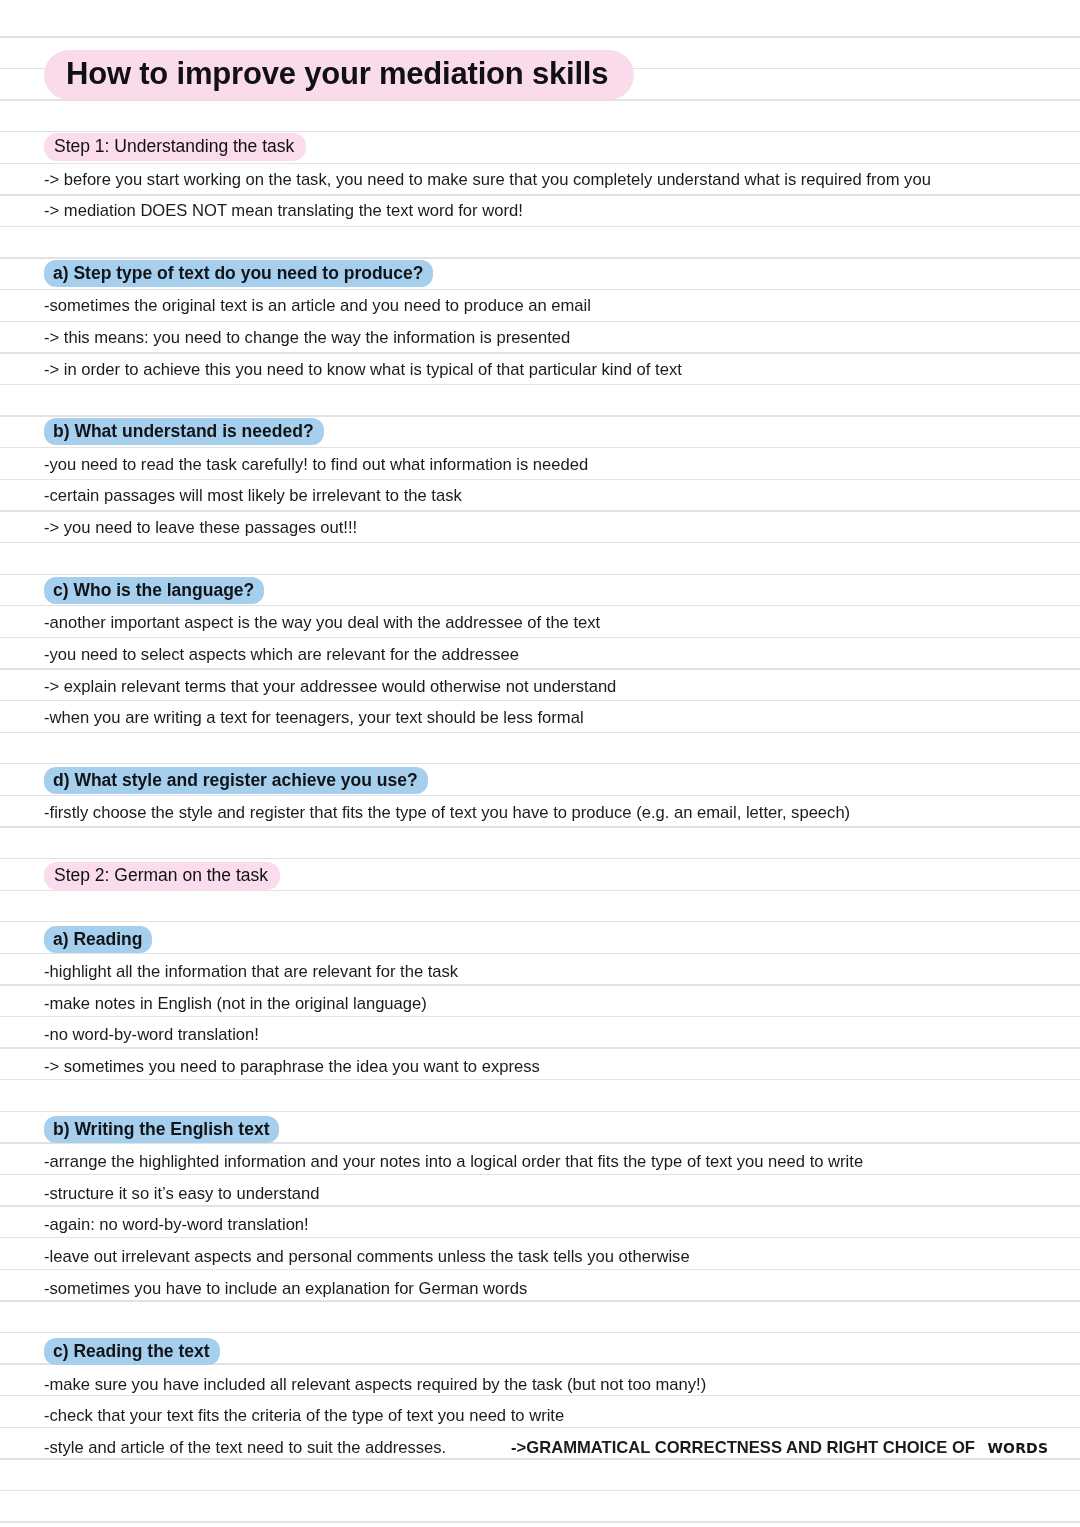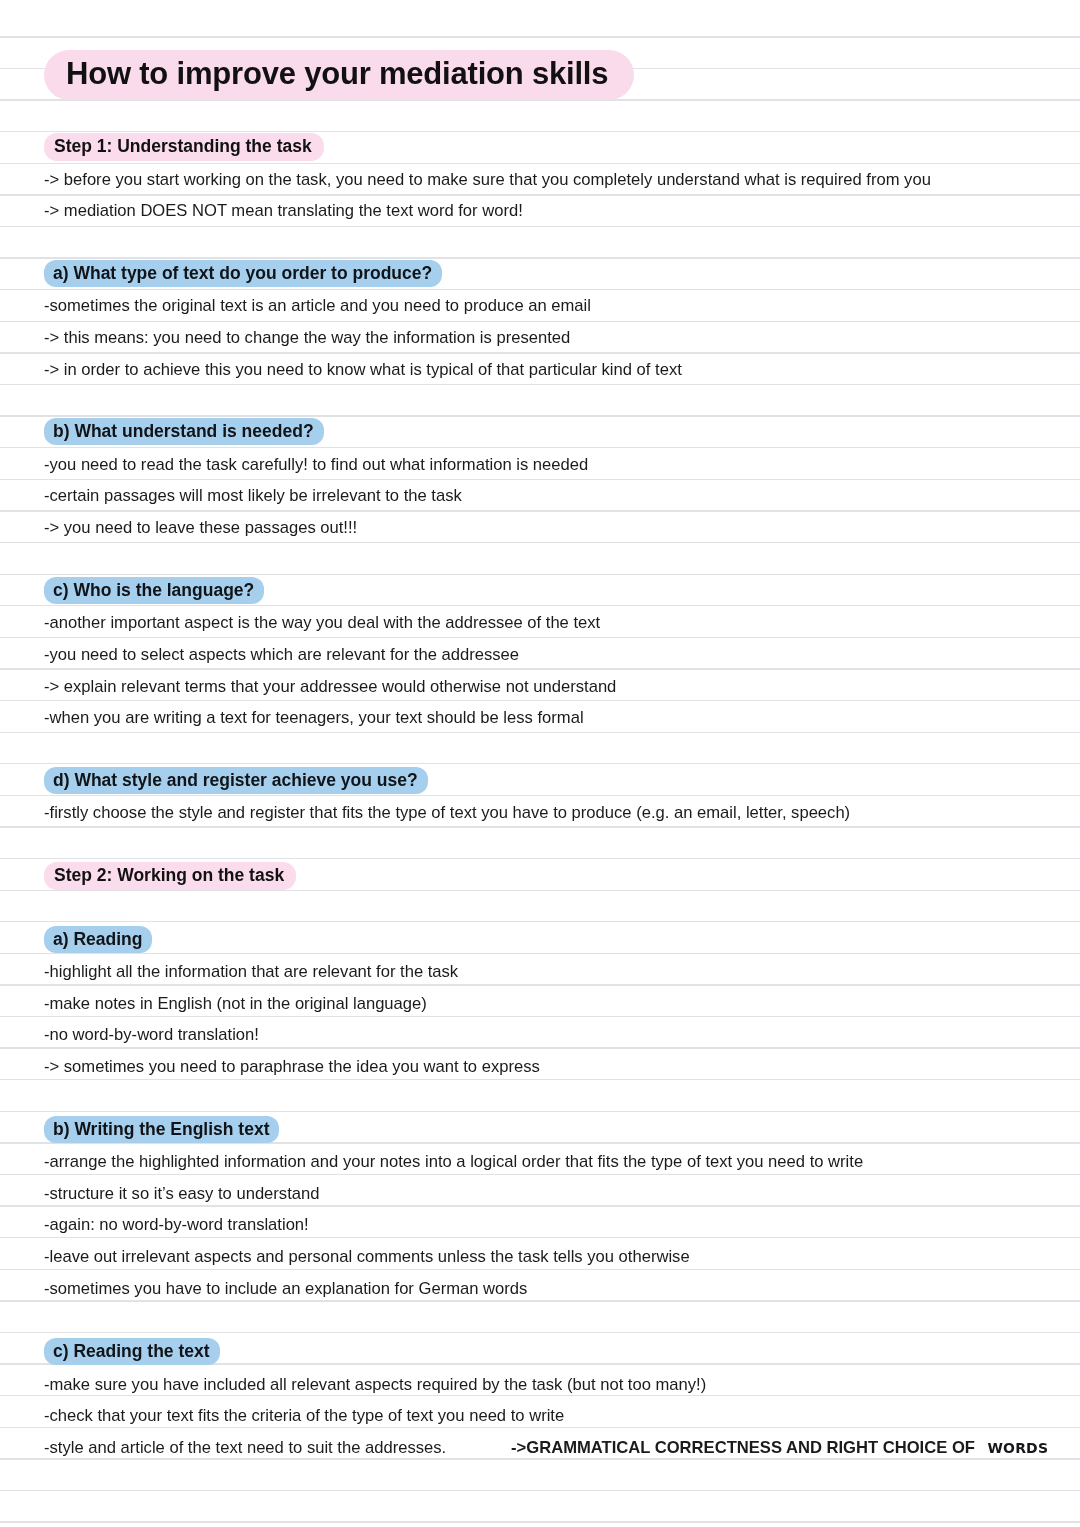--- a/index.html
+++ b/index.html
@@ -76,21 +76,21 @@
     line-height: 44px;
   }
 
   
   .step-hl {
     display: inline-block;
     background: #fbdcec;
     border-radius: 13px;
     padding: 1px 12px 2px 10px;
     font-size: 17.5px;
-    font-weight: bold;
+    font-weight: normal;
     color: #111111;
     line-height: 25px;
   }
 
   
   .sub-hl {
     display: inline-block;
     background: #a6cfee;
     border-radius: 12px;
     padding: 1px 10px 2px 9px;
@@ -156,21 +156,21 @@
       <span class="title-hl">How to improve your mediation skills</span>
     </div>
 
     <div class="row pad" style="top:131px;">
       <span class="step-hl">Step 1: Understanding the task</span>
     </div>
     <div class="row pad body-text" style="top:164px;">-&gt; before you start working on the task, you need to make sure that you completely understand what is required from you</div>
     <div class="row pad body-text" style="top:195px;">-&gt; mediation DOES NOT mean translating the text word for word!</div>
 
     <div class="row pad" style="top:258px;">
-      <span class="sub-hl">a) What type of text do you order to produce?</span>
+      <span class="sub-hl">a) Step type of text do you need to produce?</span>
     </div>
     <div class="row pad body-text" style="top:290px;">-sometimes the original text is an article and you need to produce an email</div>
     <div class="row pad body-text" style="top:322px;">-&gt; this means: you need to change the way the information is presented</div>
     <div class="row pad body-text" style="top:354px;">-&gt; in order to achieve this you need to know what is typical of that particular kind of text</div>
 
     <div class="row pad" style="top:416px;">
       <span class="sub-hl">b) What understand is needed?</span>
     </div>
     <div class="row pad body-text" style="top:449px;">-you need to read the task carefully! to find out what information is needed</div>
     <div class="row pad body-text" style="top:480px;">-certain passages will most likely be irrelevant to the task</div>
@@ -183,21 +183,21 @@
     <div class="row pad body-text" style="top:639px;">-you need to select aspects which are relevant for the addressee</div>
     <div class="row pad body-text" style="top:671px;">-&gt; explain relevant terms that your addressee would otherwise not understand</div>
     <div class="row pad body-text" style="top:702px;">-when you are writing a text for teenagers, your text should be less formal</div>
 
     <div class="row pad" style="top:765px;">
       <span class="sub-hl">d) What style and register achieve you use?</span>
     </div>
     <div class="row pad body-text" style="top:797px;">-firstly choose the style and register that fits the type of text you have to produce (e.g. an email, letter, speech)</div>
 
     <div class="row pad" style="top:860px;">
-      <span class="step-hl">Step 2: Working on the task</span>
+      <span class="step-hl">Step 2: German on the task</span>
     </div>
 
     <div class="row pad" style="top:924px;">
       <span class="sub-hl">a) Reading</span>
     </div>
     <div class="row pad body-text" style="top:956px;">-highlight all the information that are relevant for the task</div>
     <div class="row pad body-text" style="top:988px;">-make notes in English (not in the original language)</div>
     <div class="row pad body-text" style="top:1019px;">-no word-by-word translation!</div>
     <div class="row pad body-text" style="top:1051px;">-&gt; sometimes you need to paraphrase the idea you want to express</div>
 

